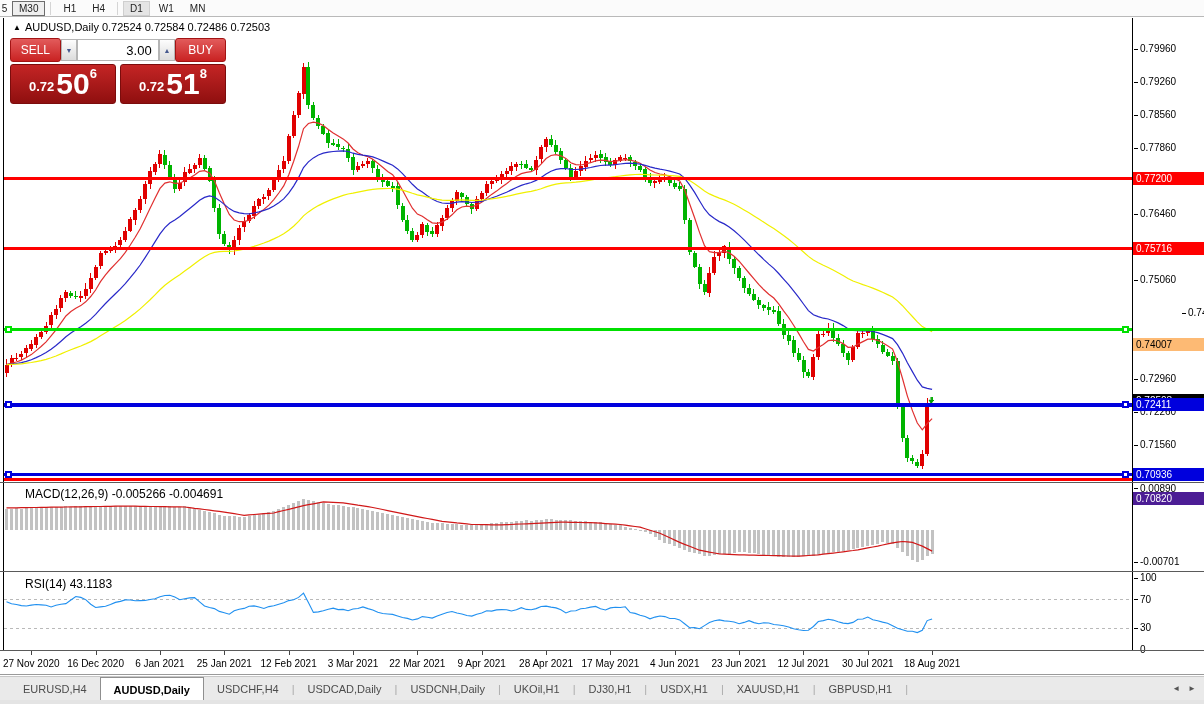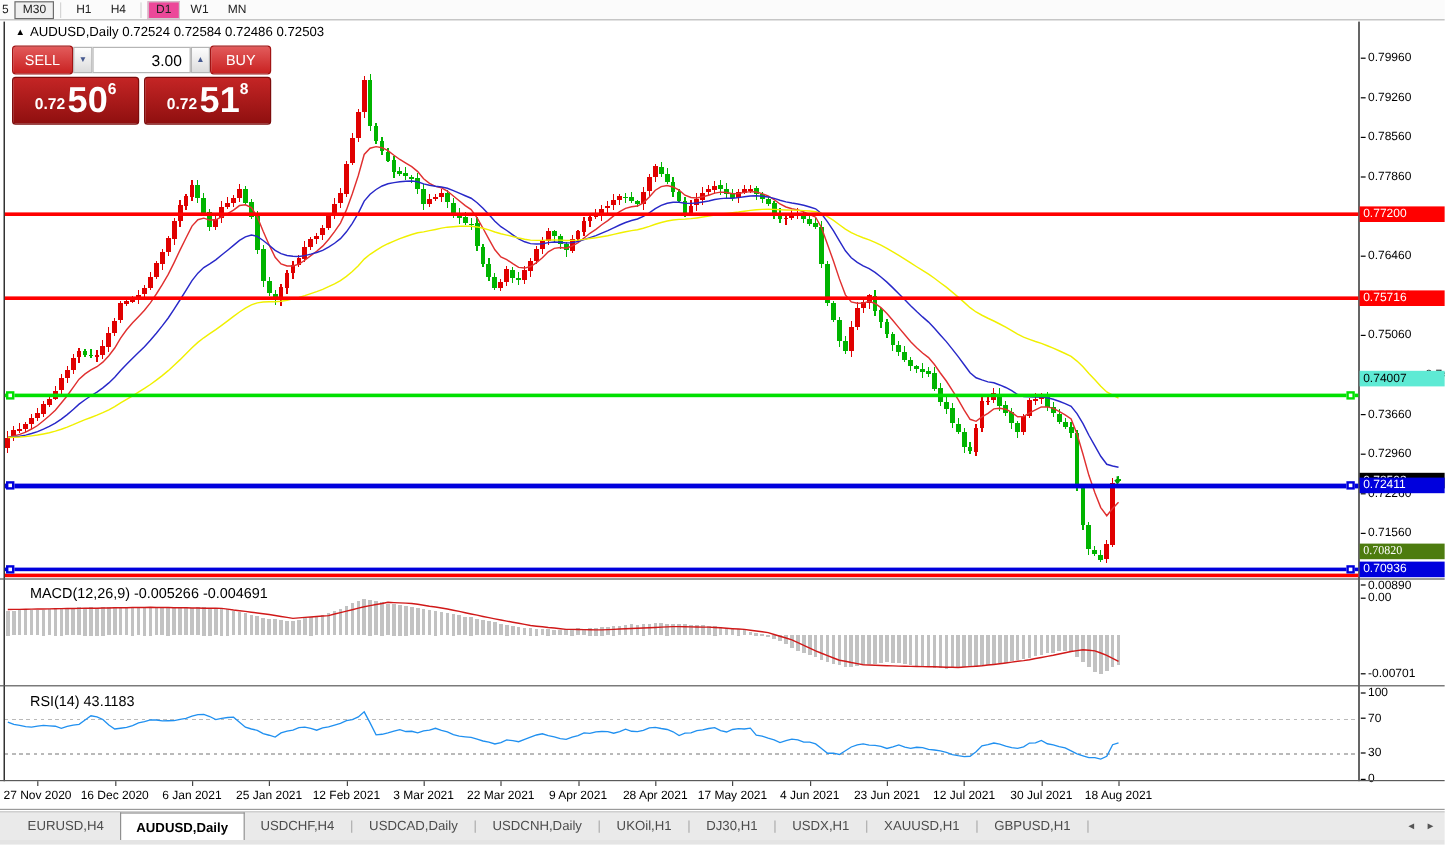--- a/index.html
+++ b/index.html
@@ -8,21 +8,21 @@
   #stage { position:relative; width:1204px; height:704px; background:#fff; }
 
   
   #toolbar { position:absolute; left:0; top:0; width:1204px; height:17px;
              background:#fbfbfb; border-bottom:1px solid #b9b9b9;
              display:flex; align-items:center; }
   .tf-btn { height:15px; padding:0 6px; margin:0 1px; font-size:10px; color:#222;
             display:flex; align-items:center; justify-content:center;
             border:1px solid transparent; background:transparent; white-space:nowrap; }
   .tf-btn.pressed { border:1px solid #6d6d6d; background:#efefef; }
-  .tf-btn.active  { border:1px solid #cfcfcf; background:#ec4899;text-align:right; }
+  .tf-btn.active  { border:1px solid #cfcfcf; background:#e5e5e5;text-align:right; }
   .tf-cut { width:9px; overflow:hidden; padding:0 2px 0 0; }
   .tf-sep { width:1px; height:13px; background:#d5d5d5; margin:0 4px; }
 
   
   .pane-border-v { position:absolute; width:1px; background:#000; z-index:3; }
   .pane-sep { position:absolute; left:0; width:1204px; height:1px; background:#5a5a5a; z-index:6; }
   svg { position:absolute; }
 
   #chart-title { position:absolute; left:13px; top:21px; font-size:11px; color:#000; z-index:8; }
   #chart-title .tri { font-size:8px; margin-right:4px; position:relative; top:-1px; }
@@ -781,33 +781,33 @@
     <div class="axis-tick" style="top: 372.983px;"><span class="dash"></span><span>0.72960</span></div>
     <div class="axis-tick" style="top: 406.001px;"><span class="dash"></span><span>0.72260</span></div>
     <div class="axis-tick" style="top: 439.02px;"><span class="dash"></span><span>0.71560</span></div>
     <div class="axis-tick" style="top: 472.038px;"><span class="dash"></span><span>0.70860</span></div>
     <div class="level-badge" style="top: 394.039px; background: rgb(0, 0, 0); color: rgb(255, 255, 255); z-index: 4;">0.72503</div>
     <div class="level-line" style="top: 177.487px; height: 3px; background: rgb(255, 0, 0);"></div>
     <div class="level-badge" style="top: 172.487px; background: rgb(255, 0, 0); color: rgb(255, 255, 255); z-index: 5;">0.77200</div>
     <div class="level-line" style="top: 247.486px; height: 3px; background: rgb(255, 0, 0);"></div>
     <div class="level-badge" style="top: 242.486px; background: rgb(255, 0, 0); color: rgb(255, 255, 255); z-index: 6;">0.75716</div>
     <div class="level-line" style="top: 328.097px; height: 3px; background: rgb(0, 224, 0);"></div>
-    <div class="level-badge" style="top: 309px; background: #5eead4; color: rgb(0, 0, 0); z-index: 7;">0.74007</div>
+    <div class="level-badge" style="top: 338px; background: #fdba74; color: rgb(0, 0, 0); z-index: 7;">0.74007</div>
     <div class="handle" style="left: 5px; top: 326.097px; border: 2px solid rgb(0, 224, 0);"></div>
     <div class="handle" style="left: 1122px; top: 326.097px; border: 2px solid rgb(0, 224, 0);"></div>
     <div class="level-line" style="top: 402.879px; height: 4px; background: rgb(0, 0, 221);"></div>
     <div class="level-badge" style="top: 398.379px; background: rgb(0, 0, 221); color: rgb(255, 255, 255); z-index: 8;">0.72411</div>
     <div class="handle" style="left: 5px; top: 401.379px; border: 2px solid rgb(0, 0, 221);"></div>
     <div class="handle" style="left: 1122px; top: 401.379px; border: 2px solid rgb(0, 0, 221);"></div>
     <div class="level-line" style="top: 472.953px; height: 3px; background: rgb(0, 0, 221);"></div>
     <div class="level-badge" style="top: 467.953px; background: rgb(0, 0, 221); color: rgb(255, 255, 255); z-index: 11;">0.70936</div>
     <div class="handle" style="left: 5px; top: 470.953px; border: 2px solid rgb(0, 0, 221);"></div>
     <div class="handle" style="left: 1122px; top: 470.953px; border: 2px solid rgb(0, 0, 221);"></div>
     <div class="level-line" style="top: 478.425px; height: 3px; background: rgb(255, 0, 0);"></div>
-    <div class="level-badge" style="top: 453px; background: #4d7c0f; color: rgb(255, 255, 255); z-index: 12; font-family: Liberation Serif, serif;">0.70820</div>
+    <div class="level-badge" style="top: 492px; background: #4c1d95; color: rgb(255, 255, 255); z-index: 12;">0.70820</div>
     <div class="axis-tick" style="top: 482.599px;"><span class="dash"></span><span>0.00890</span></div>
     <div class="axis-tick" style="top: 493px;"><span class="dash"></span><span>0.00</span></div>
     <div class="axis-tick" style="top: 555.768px;"><span class="dash"></span><span>-0.00701</span></div>
     <div class="axis-tick" style="top: 572px;"><span class="dash"></span><span>100</span></div>
     <div class="axis-tick" style="top: 593.6px;"><span class="dash"></span><span>70</span></div>
     <div class="axis-tick" style="top: 622.4px;"><span class="dash"></span><span>30</span></div>
     <div class="axis-tick" style="top: 644px;"><span class="dash"></span><span>0</span></div>
   </div>
 
 </body></html>

